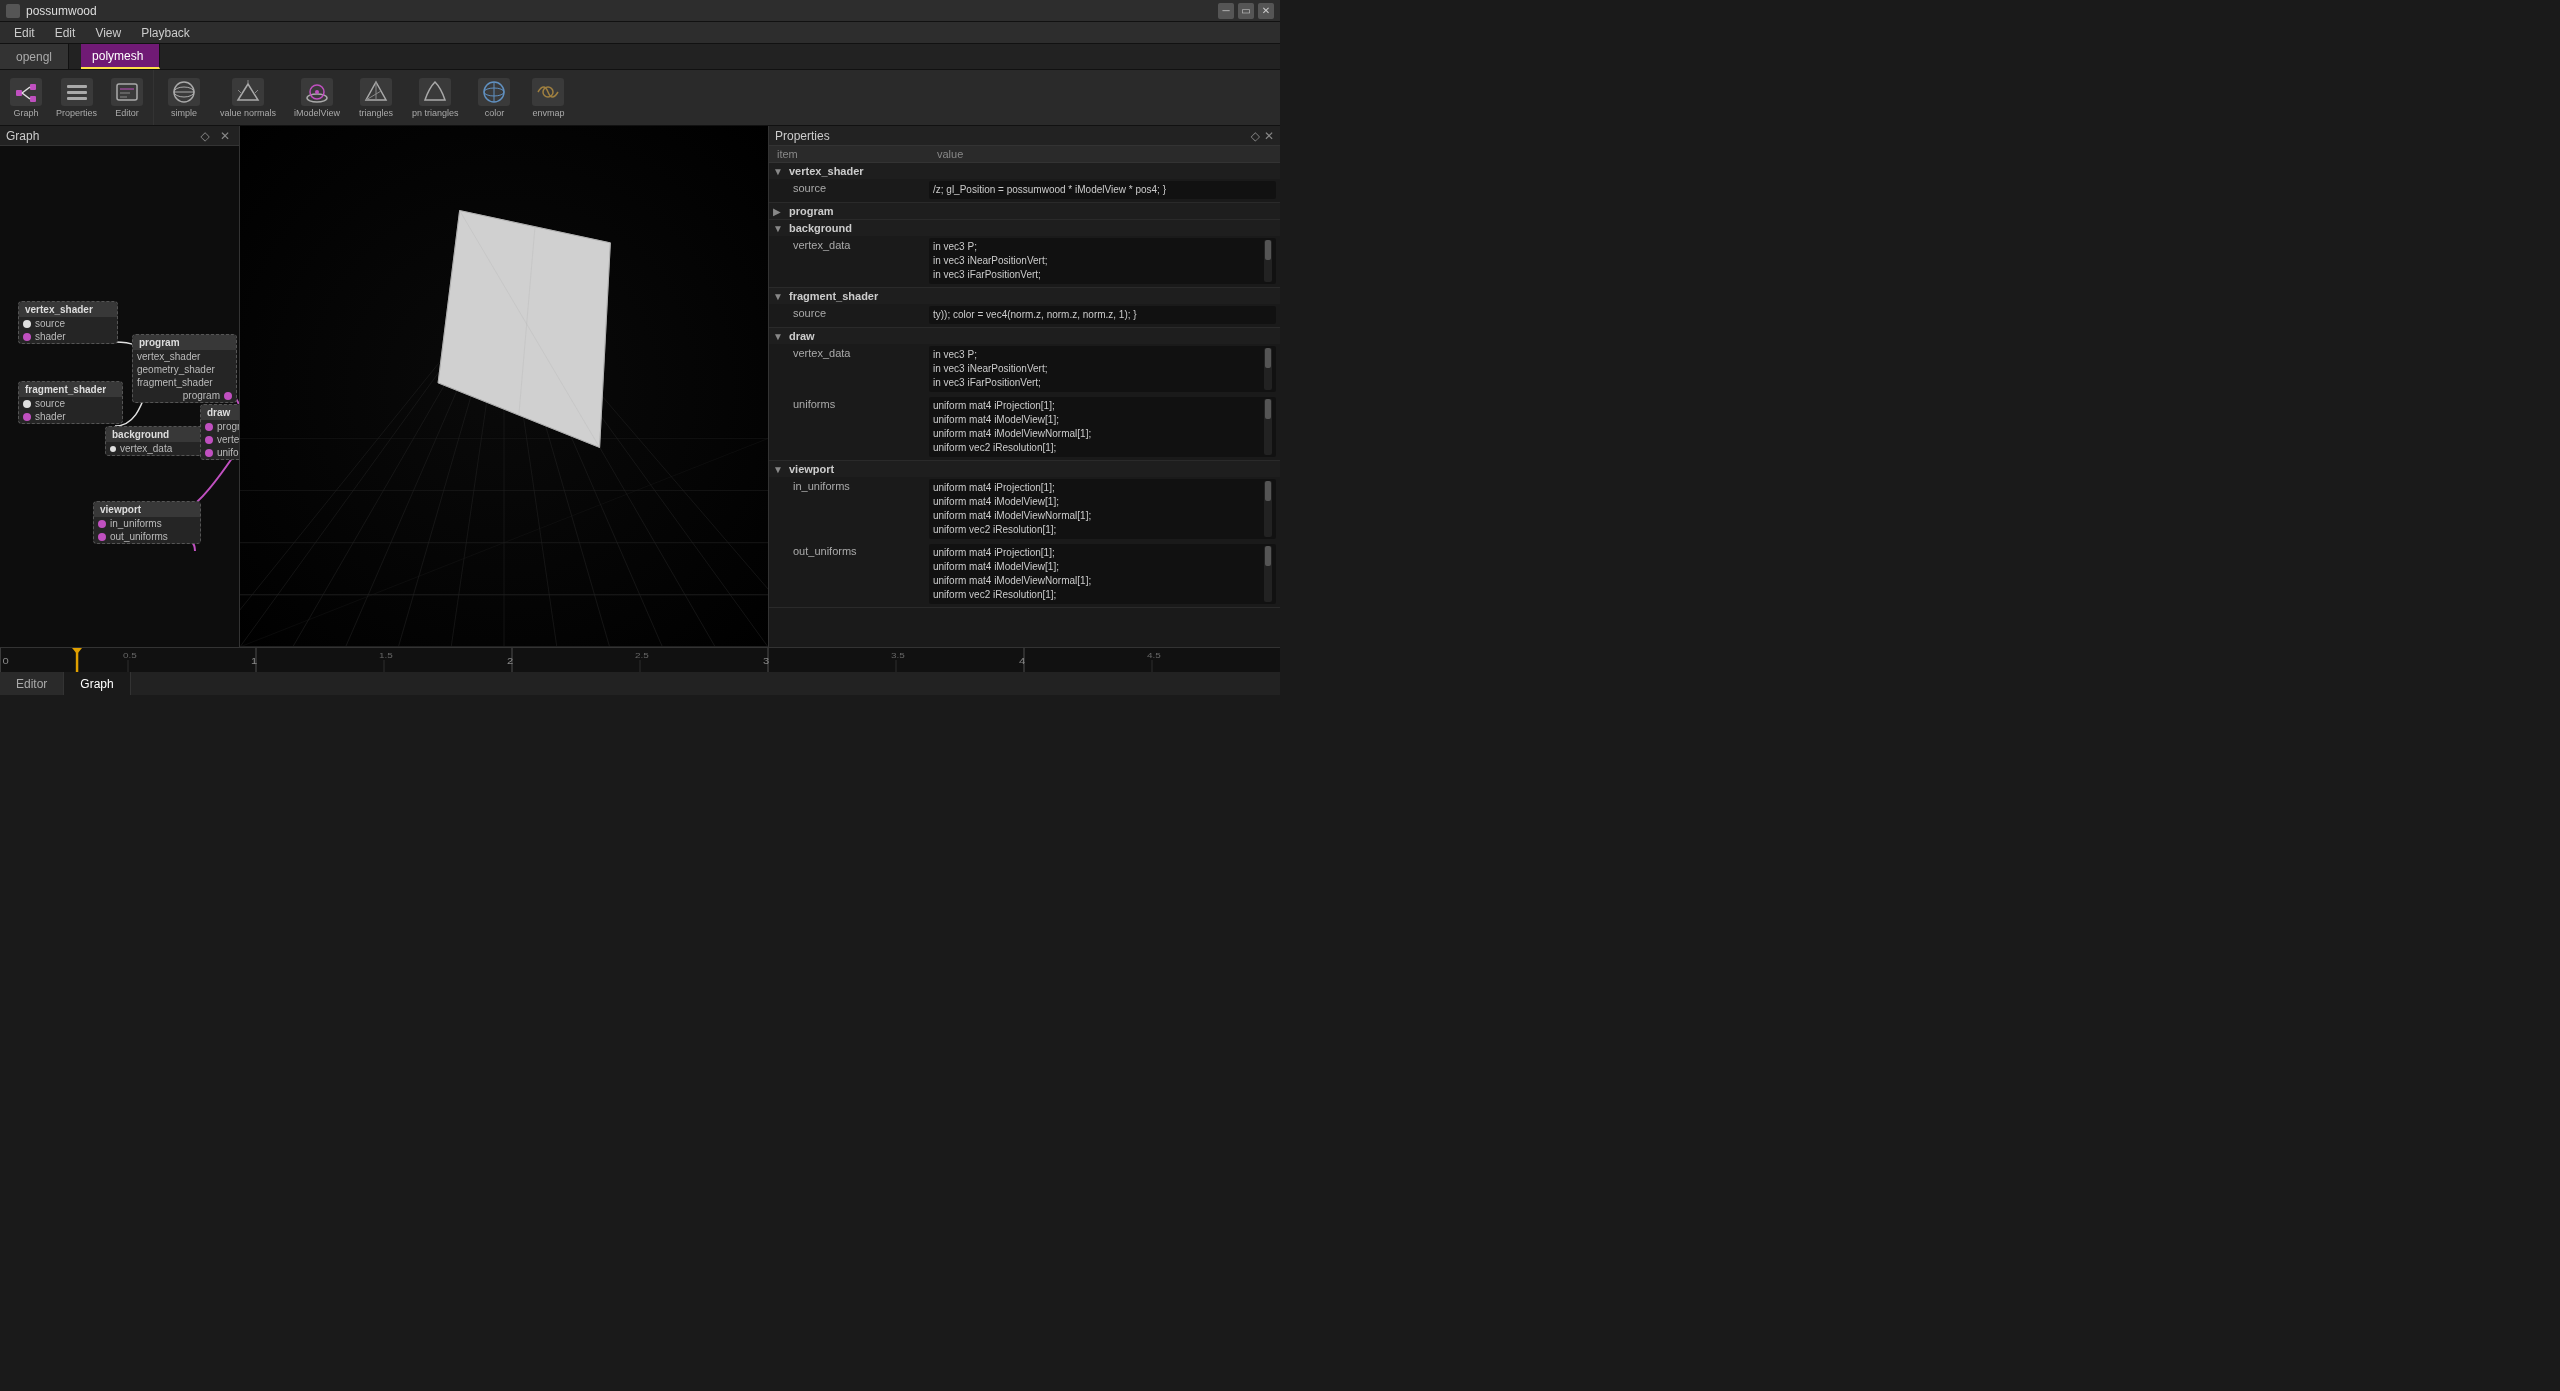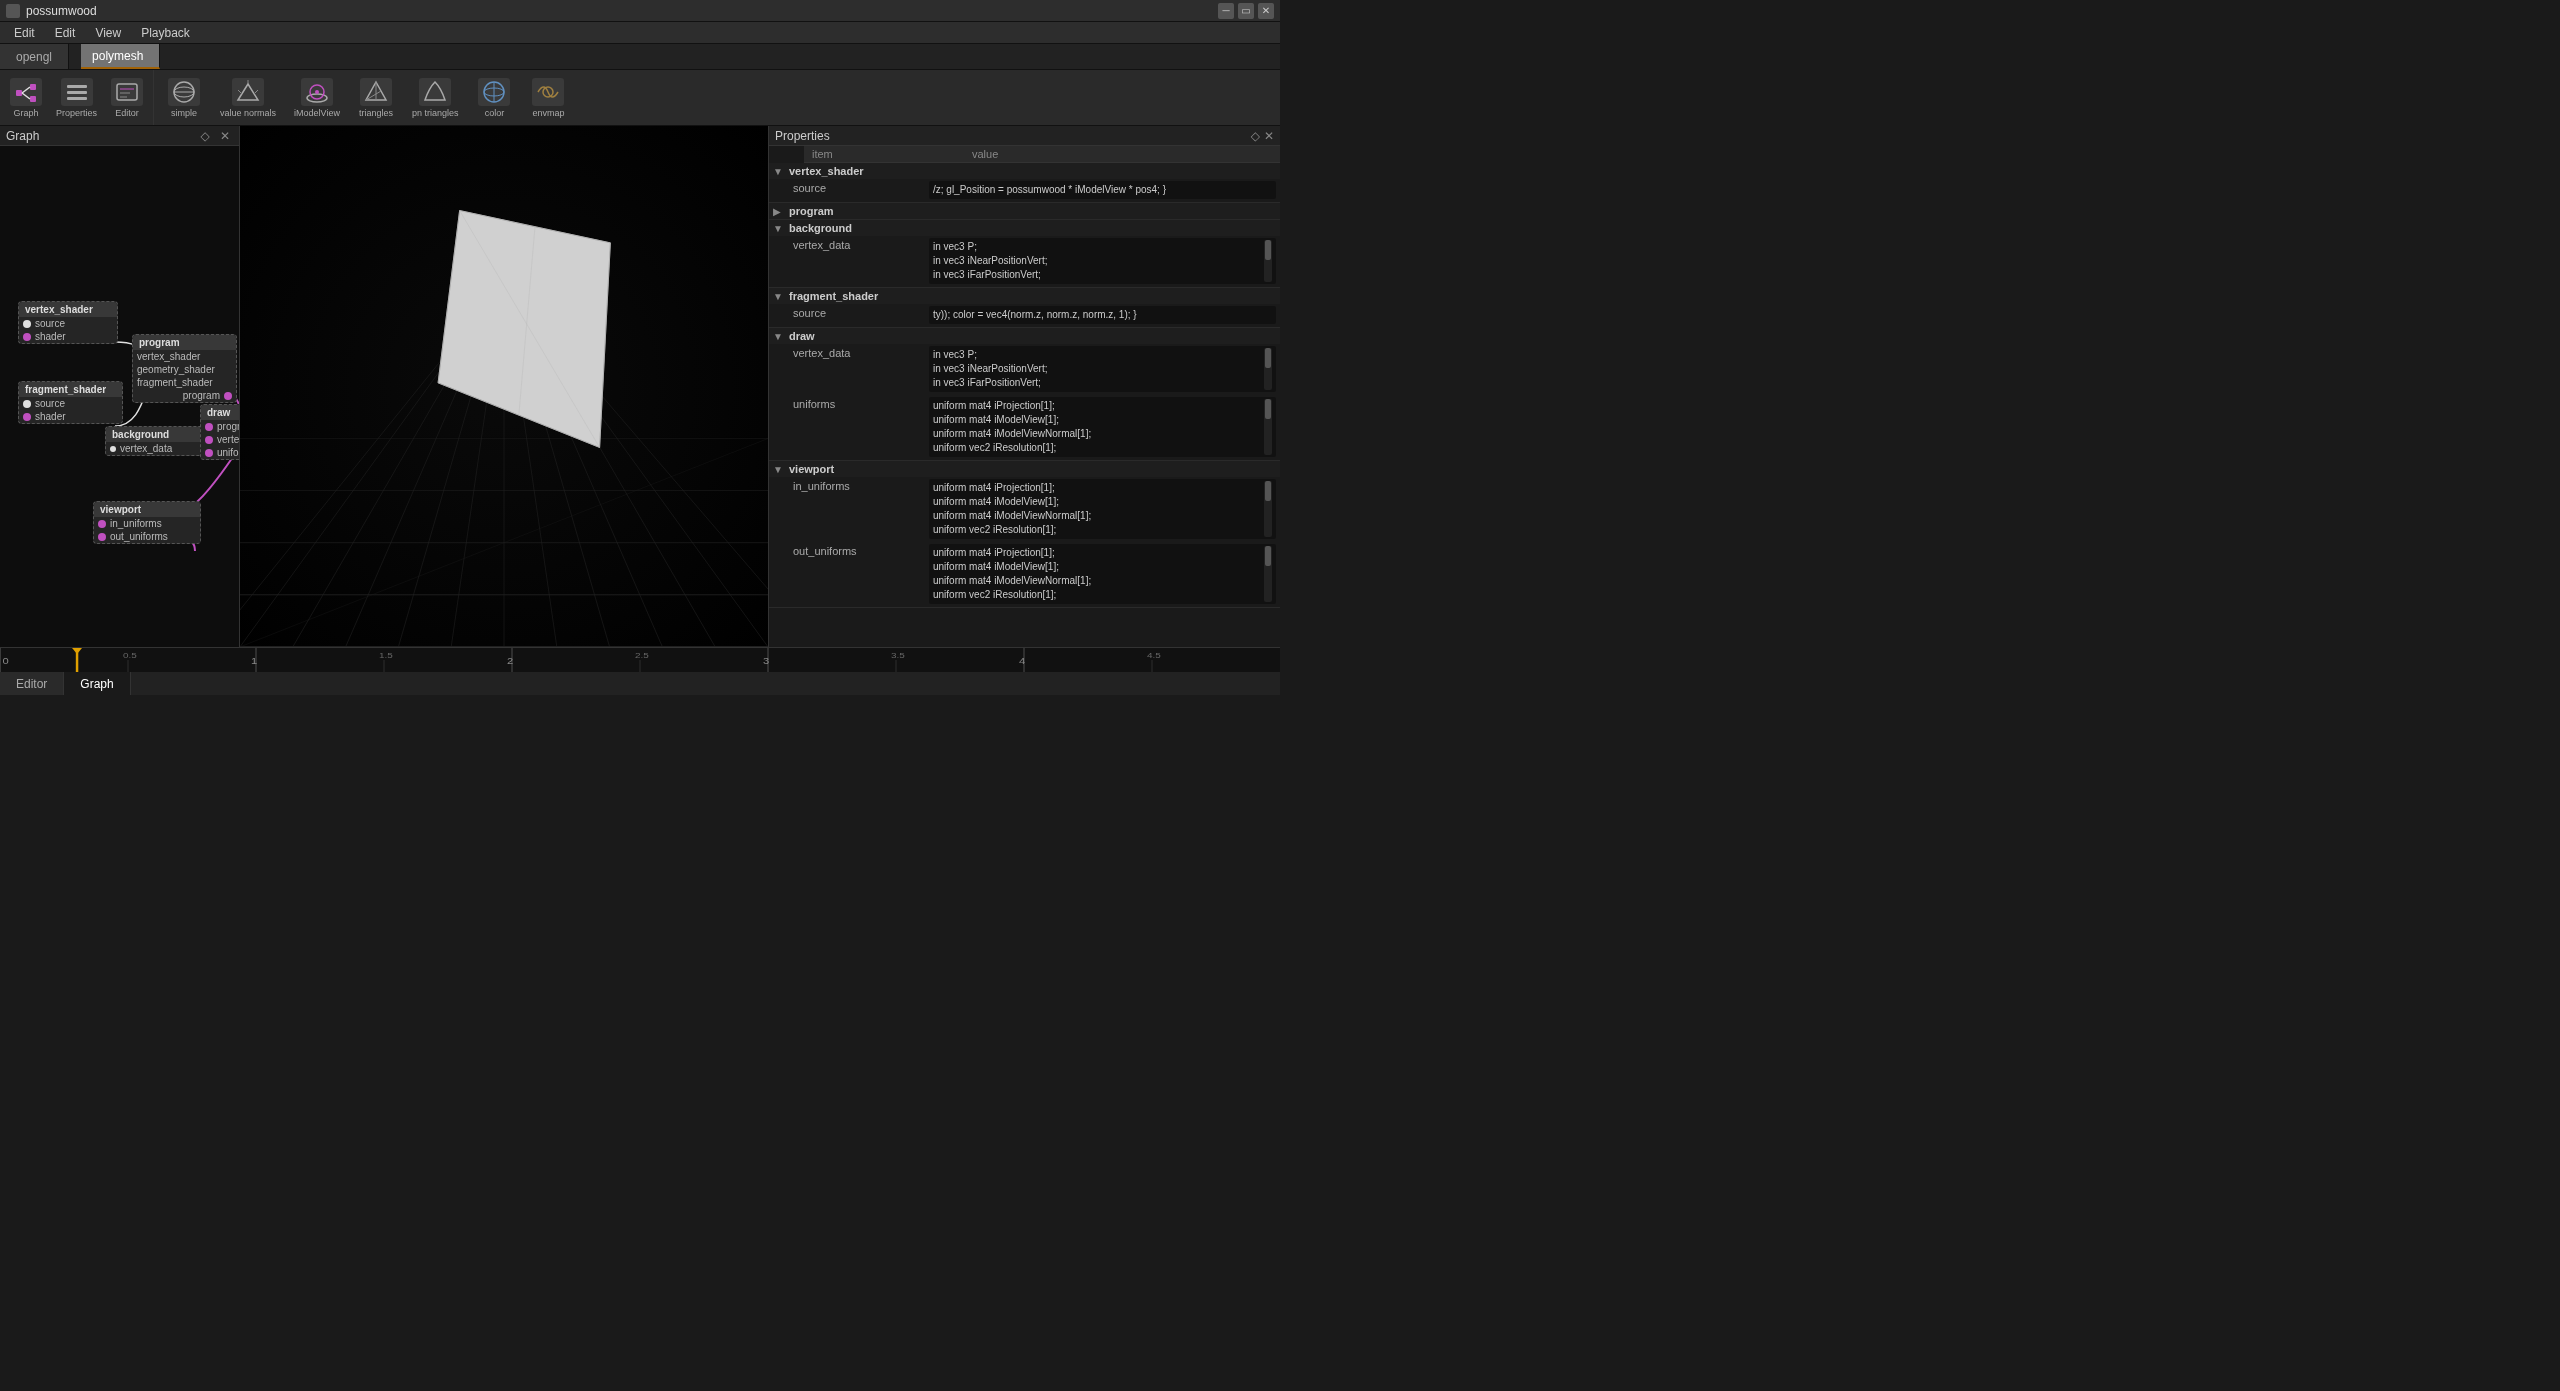--- a/index.html
+++ b/index.html
@@ -73,23 +73,23 @@
       padding: 4px 16px;
       background: #333;
       color: #aaa;
       cursor: pointer;
       border-right: 1px solid #111;
       font-size: 12px;
       height: 100%;
       display: flex; align-items: center;
     }
     .tab-btn.active {
-      background: #737373;
+      background: #701a75;
       color: #fff;
-      border-bottom: 2px solid #a16207;
+      border-bottom: 2px solid #fde047;
       padding-left: 11px;
     }
 
     
     #main-layout {
       display: flex;
       height: calc(695px - 22px - 22px - 26px - 56px - 24px);
       
     }
 
@@ -217,21 +217,20 @@
     }
     #props-table::-webkit-scrollbar { width: 6px; }
     #props-table::-webkit-scrollbar-track { background: #1a1a1a; }
     #props-table::-webkit-scrollbar-thumb { background: #444; }
 
     .props-header-row {
       display: flex;
       background: #2a2a2a;
       border-bottom: 1px solid #333;
       padding: 2px 8px;
-      margin-left: 35px;
     }
     .props-header-row .col-item {
       width: 160px;
       color: #888;
       font-size: 11px;
       flex-shrink: 0;
     }
     .props-header-row .col-value { color: #888; font-size: 11px; flex: 1; }
 
     .props-section {

